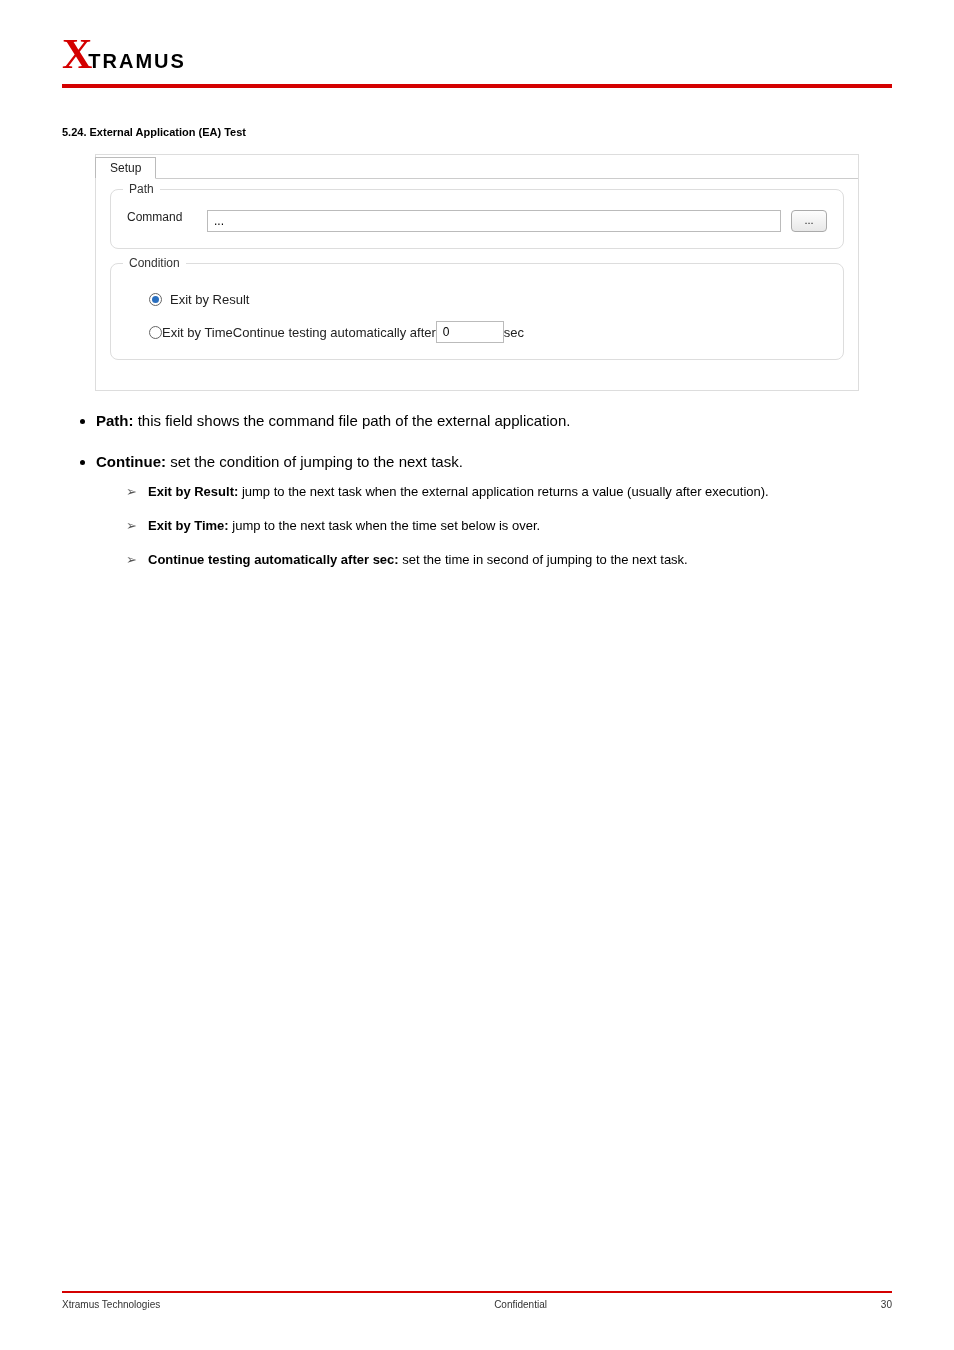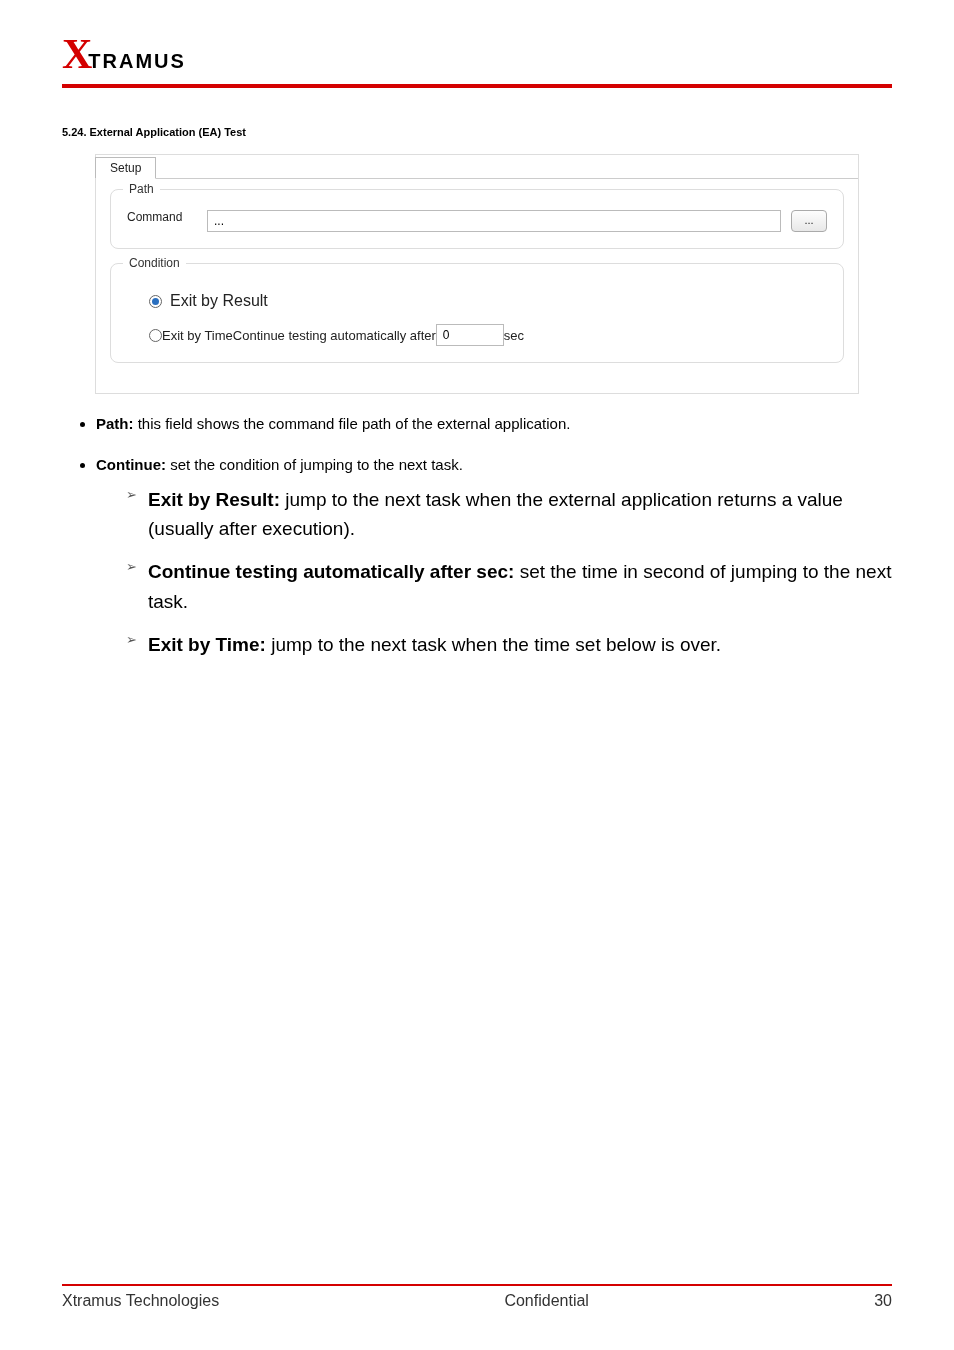--- a/index.html
+++ b/index.html
@@ -15,33 +15,33 @@
   .screenshot { width: 764px; margin: 16px auto 18px auto; border: 1px solid #ddd; background: #fff; font-size: 12px; color: #222; }
   .tabbar { position: relative; height: 24px; border-bottom: 1px solid #ccc; margin: 0; }
   .tab { position: absolute; left: -1px; bottom: -1px; border: 1px solid #bbb; border-bottom: 1px solid #fff; background: #fff; padding: 3px 14px; font-size: 12px; }
   .panel-body { padding: 10px 14px 16px 14px; }
   .groupbox { border: 1px solid #ddd; border-radius: 8px; margin-bottom: 14px; padding: 14px 16px 16px 16px; position: relative; }
   .groupbox-title { position: absolute; top: -8px; left: 12px; background: #fff; padding: 0 6px; font-size: 12px; color: #333; }
   .row { display: flex; align-items: flex-start; gap: 10px; margin-top: 6px; }
   .cmd-label { width: 70px; }
   .cmd-input { flex: 1; border: 1px solid #bbb; background: #fff; height: 22px; padding: 2px 6px; font-size: 12px; }
   .browse-btn { width: 36px; height: 22px; border: 1px solid #aaa; border-radius: 4px; background: linear-gradient(#fdfdfd,#e8e8e8); font-size: 11px; text-align: center; line-height: 18px; cursor: pointer; }
-  .radio-row { display: flex; align-items: center; gap: 8px; margin: 14px 0 0 22px; font-size: 16px; }
+  .radio-row { display: flex; align-items: center; gap: 8px; margin: 14px 0 0 22px; font-size: 13px; }
   .radio { width: 13px; height: 13px; border: 1px solid #666; border-radius: 50%; display: inline-flex; align-items: center; justify-content: center; background: #fff; }
   .radio.selected::after { content: ""; width: 7px; height: 7px; border-radius: 50%; background: #2a6fbf; display: block; }
   .cond-row { display: flex; align-items: center; margin: 14px 0 0 22px; font-size: 13px; }
   .small-input { width: 68px; height: 22px; border: 1px solid #bbb; padding: 2px 6px; font-size: 12px; background: #fff; }
   ul.bullets { list-style: disc; margin: 10px 0 0 34px; font-size: 15px; }
   ul.bullets li { margin-bottom: 18px; line-height: 1.55; }
-  ul.arrows { list-style: none; margin: 8px 0 0 30px; font-size: 19px; }
+  ul.arrows { list-style: none; margin: 8px 0 0 30px; font-size: 13px; }
   ul.arrows li { margin-bottom: 14px; line-height: 1.55; position: relative; padding-left: 22px; }
   ul.arrows li::before { content: "➢"; position: absolute; left: 0; top: 0; color: #555; font-size: 13px; }
   .footer { position: absolute; left: 62px; right: 62px; bottom: 40px; }
   .footer-hr { height: 2px; background: #d40000; margin-bottom: 6px; }
-  .footer-row { display: flex; justify-content: space-between; font-size: 16px; color: #333; }
+  .footer-row { display: flex; justify-content: space-between; font-size: 10px; color: #333; }
   b { font-weight: bold; margin-top: 16px; }
 </style>
 </head>
 <body>
 
 <div class="page">
   <div class="header">
     <div class="logo">
       <span class="logo-x">X</span>
       <span class="logo-rest">TRAMUS</span>
@@ -87,24 +87,24 @@
       <li>
         <b>Path:</b><span> this field shows the command file path of the external application.</span>
       </li>
       <li>
         <b>Continue:</b><span> set the condition of jumping to the next task.</span>
         <ul class="arrows">
           <li>
             <b>Exit by Result:</b><span> jump to the next task when the external application returns a value (usually after execution).</span>
           </li>
           <li>
-            <b>Continue testing automatically after     sec:</b><span> set the time in second of jumping to the next task.</span>
+            <b>Exit by Time:</b><span> jump to the next task when the time set below is over.</span>
           </li>
           <li>
-            <b>Exit by Time:</b><span> jump to the next task when the time set below is over.</span>
+            <b>Continue testing automatically after     sec:</b><span> set the time in second of jumping to the next task.</span>
           </li>
         </ul>
       </li>
     </ul>
   </div>
 
   <div class="footer">
     <div class="footer-hr"></div>
     <div class="footer-row">
       <span>Xtramus Technologies</span>

